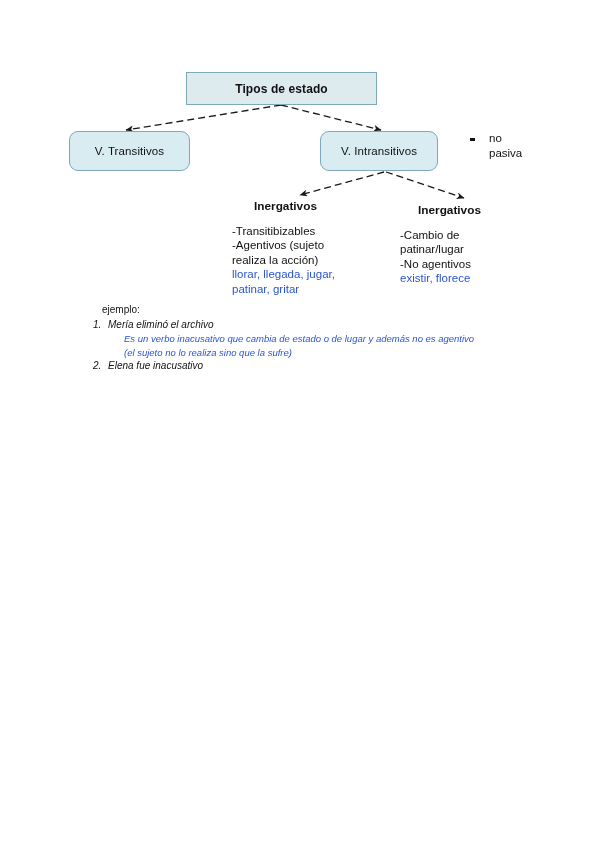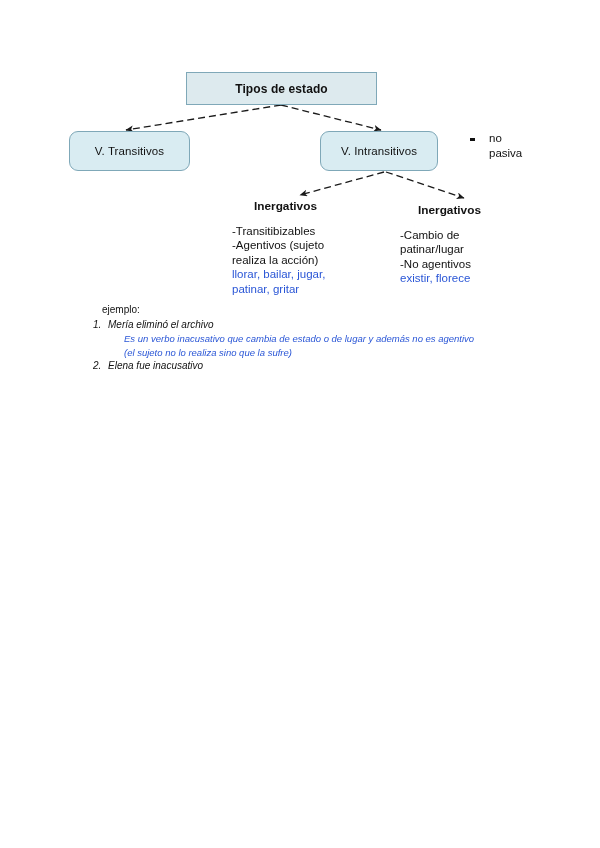--- a/index.html
+++ b/index.html
@@ -197,21 +197,21 @@
       <span class="mark"></span>
       <span class="txt">no
 pasiva</span>
     </div>
 
     <div class="subcol" id="col-inergativos">
       <div class="head">Inergativos</div>
       <div class="lines">-Transitibizables
 -Agentivos (sujeto
 realiza la acción)</div>
-      <div class="ex">llorar, bailar, jugar,
+      <div class="ex">llorar, llegada, jugar,
 patinar, gritar</div>
     </div>
 
     <div class="subcol" id="col-inacusativos">
       <div class="head">Inergativos</div>
       <div class="lines">-Cambio de
 patinar/lugar
 -No agentivos</div>
       <div class="ex">existir, florece</div>
     </div>

